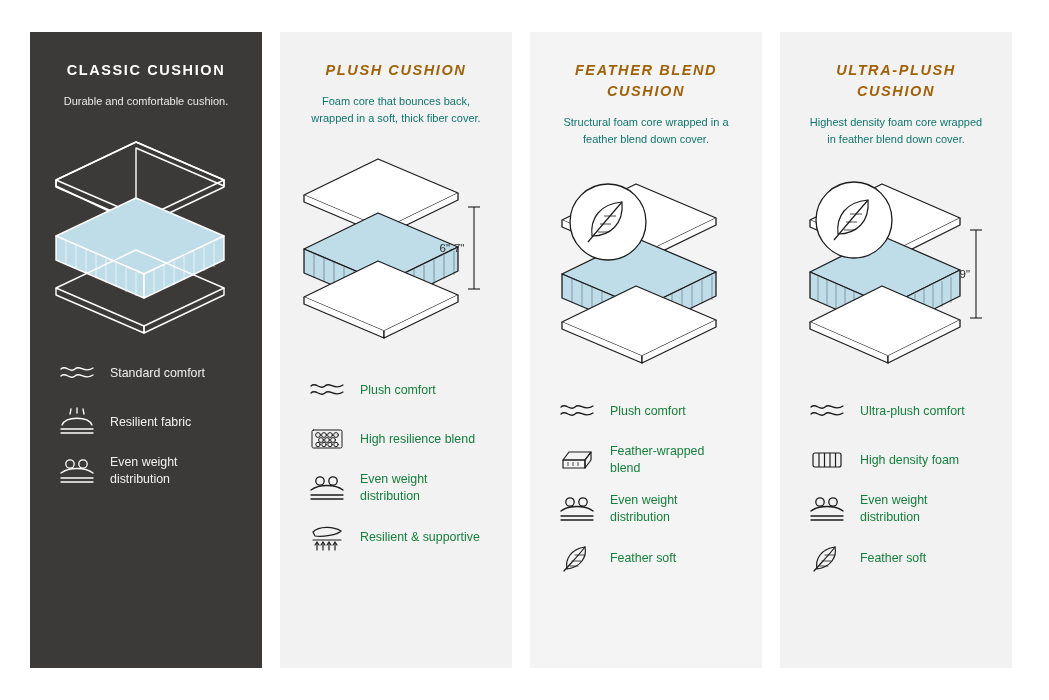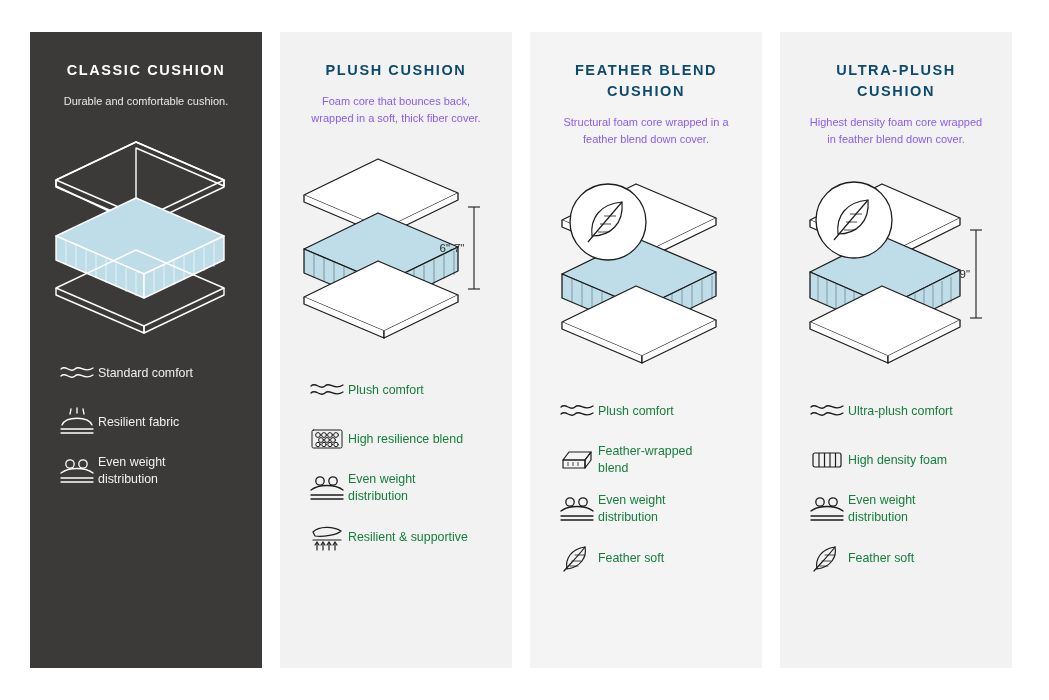--- a/index.html
+++ b/index.html
@@ -50,30 +50,30 @@
   .panel-title {
     font-size: 14.5px;
     font-weight: bold;
     letter-spacing: 1.6px;
     text-align: center;
     line-height: 1.45;
     margin: 0 0 12px 0;
     text-transform: uppercase;
   }
   .panel.dark .panel-title { color: #ffffff; }
-  .panel.light .panel-title, .panel.light2 .panel-title { color: #0c4a6e; }
+  .panel.light .panel-title, .panel.light2 .panel-title { color: #a16207; font-style: italic; }
   .panel-desc {
     font-size: 11px;
     line-height: 1.55;
     text-align: center;
     margin: 0;
     max-width: 180px;
   }
   .panel.dark .panel-desc { color: #e8e8e8; }
-  .panel.light .panel-desc, .panel.light2 .panel-desc { color: #8b5cf6; }
+  .panel.light .panel-desc, .panel.light2 .panel-desc { color: #0f766e; }
 
   .illus {
     width: 196px;
     height: 208px;
     margin-top: 22px;
     margin-bottom: 6px;
     position: relative;
   }
   .illus svg { display: block; }
 
@@ -83,20 +83,21 @@
     display: flex;
     flex-direction: column;
     gap: 15px;
     padding-left: 4px;
     box-sizing: border-box;
   }
   .feature {
     display: flex;
     flex-direction: row;
     align-items: center;
+    gap: 12px;
   }
   .feature-icon {
     width: 42px;
     height: 34px;
     flex: 0 0 42px;
     display: flex;
     align-items: center;
     justify-content: center;
   }
   .feature-label {

